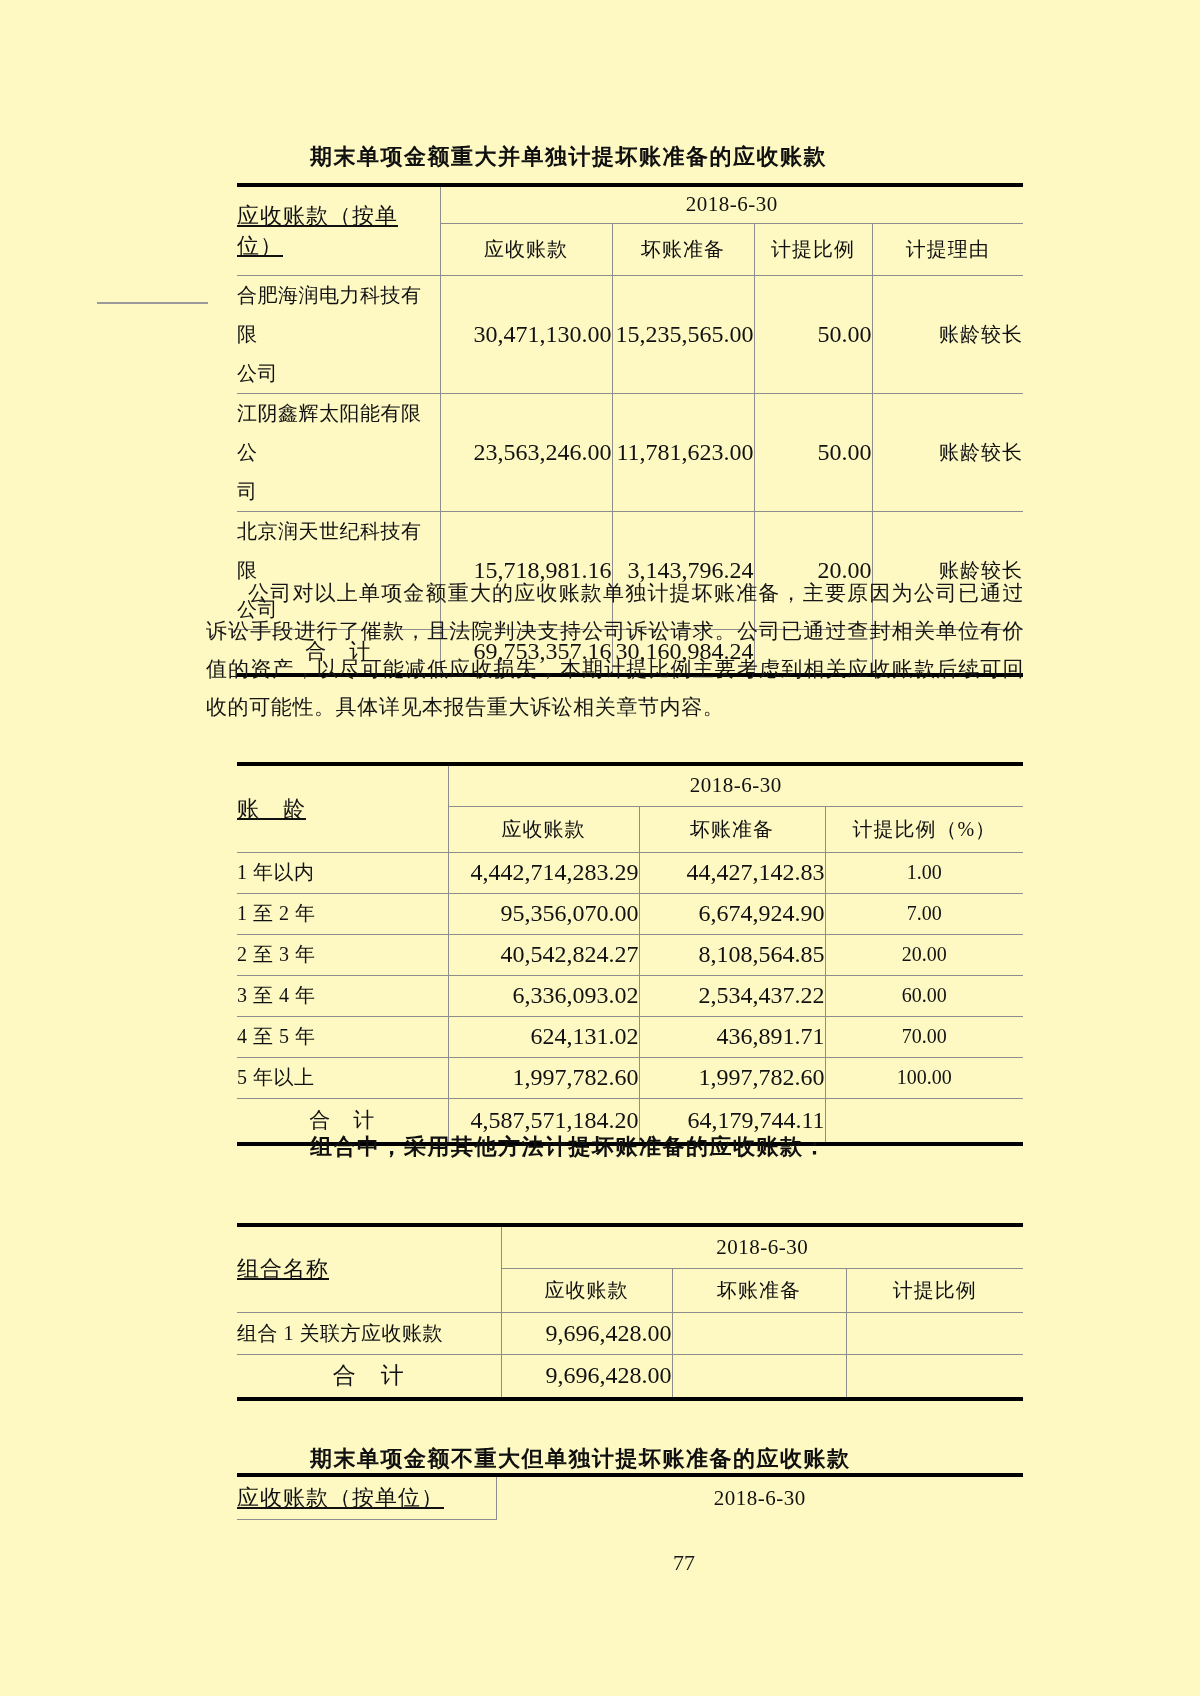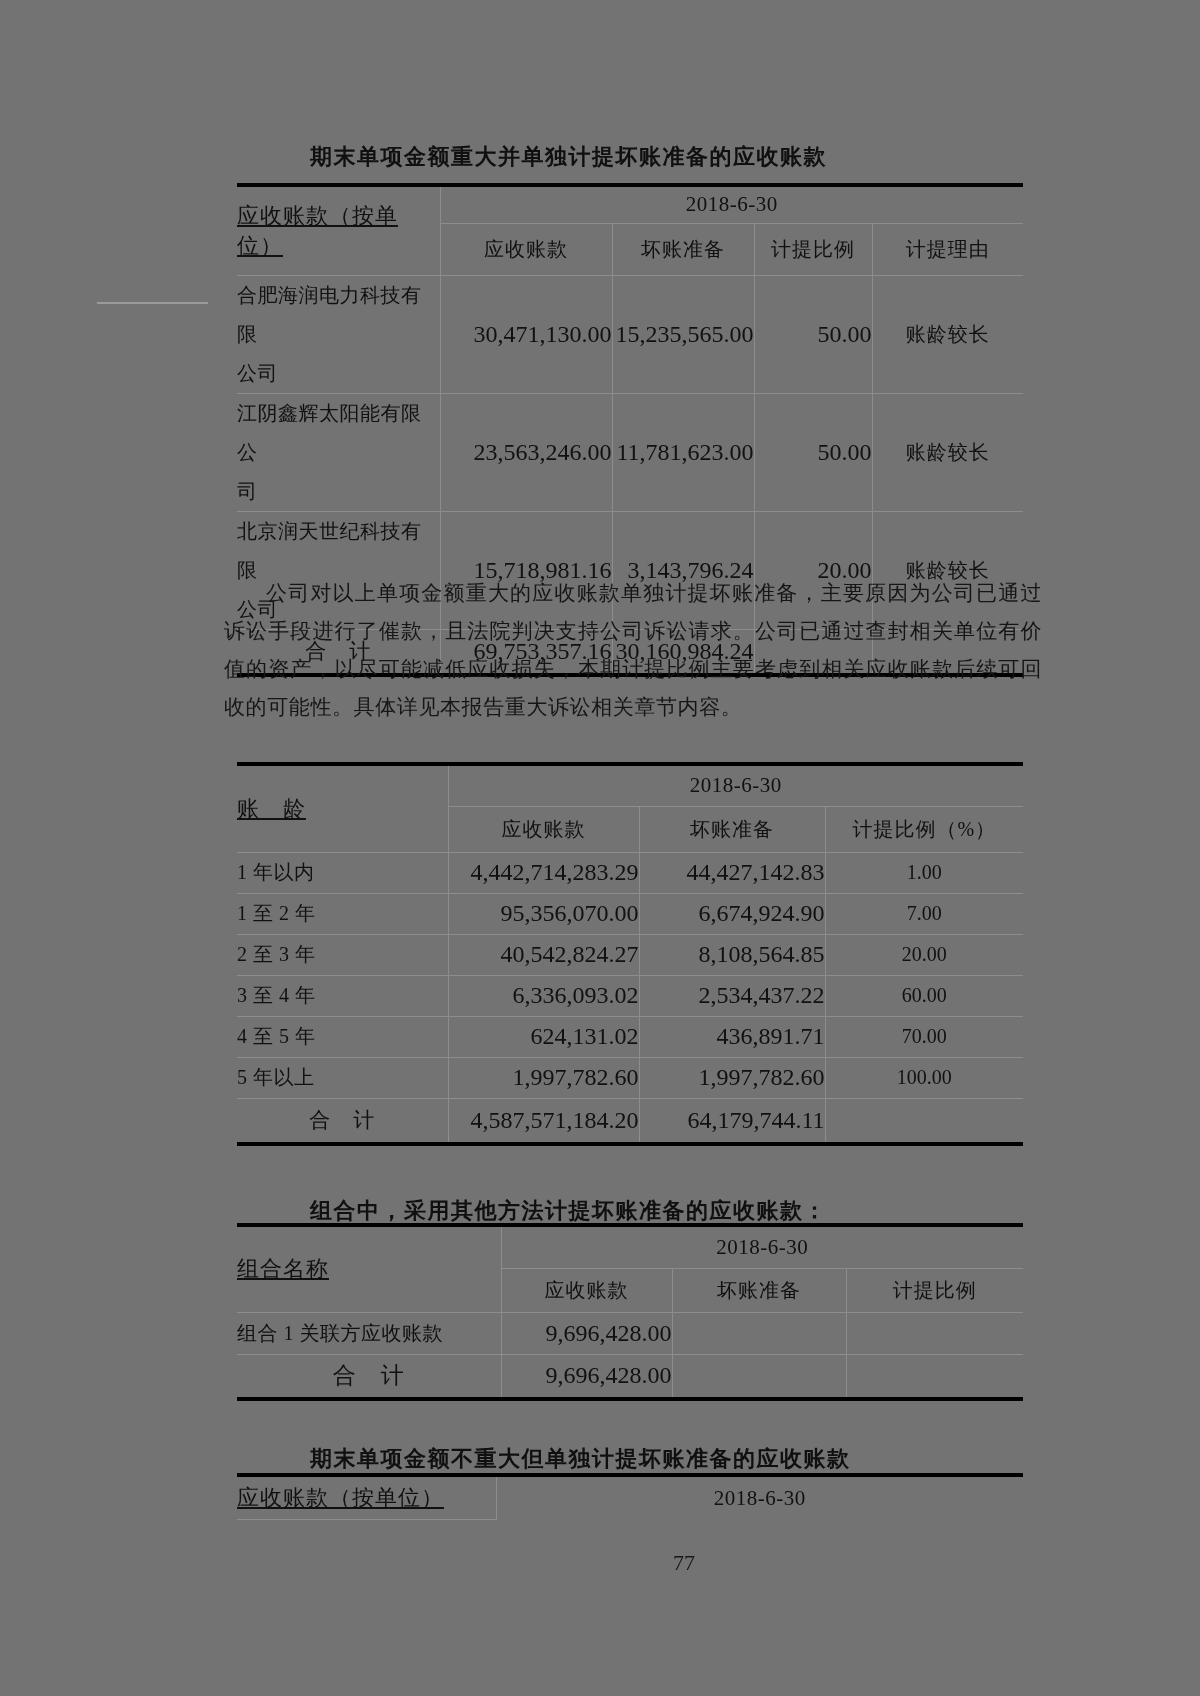--- a/index.html
+++ b/index.html
@@ -1,35 +1,35 @@
 <!DOCTYPE html>
 <html><head>
 <meta charset="utf-8">
 <style>
   html,body{margin:0;padding:0;background:#e8e8e8;}
   .page{
     position:relative;
     width:1200px;height:1696px;
-    background:#737373;
+    background:#fef9c3;
     margin:0 auto;
     font-family:"Liberation Serif", serif;
     color:#141414;
     overflow:hidden;
   }
   .margin-mark{
     position:absolute;left:97px;top:302px;width:111px;height:0;
     border-top:2px solid #9a9a9a;
   }
   .sec-title{
     position:absolute;left:310px;
     font-size:22px;font-weight:bold;letter-spacing:1.5px;
     color:#101010;white-space:nowrap;
   }
   .body-para{
-    position:absolute;left:224px;top:574px;width:818px;
+    position:absolute;left:206px;top:574px;width:818px;
     font-size:21px;line-height:38px;letter-spacing:.6px;
     text-align:justify;text-indent:42px;color:#161616;
   }
   .tbl-wrap{position:absolute;left:237px;width:786px;}
   table.doc{
     border-collapse:collapse;table-layout:fixed;width:786px;
     border-top:4px solid #000;border-bottom:4px solid #000;
     font-size:20px;color:#111;
   }
   table.doc th, table.doc td{
@@ -39,21 +39,21 @@
   }
   table.doc th:first-child, table.doc td:first-child{border-left:none;}
   table.doc th:last-child, table.doc td:last-child{border-right:none;}
   .period{text-align:center;font-size:21px;letter-spacing:.5px;}
   .corner{text-align:left;font-size:22px;letter-spacing:1px;text-decoration:underline;}
   .sub{text-align:center;font-size:20px;letter-spacing:1px;}
   .name{padding-left:13px;line-height:39px;font-size:20px;letter-spacing:.5px;text-align:left;}
   .rowlab{padding-left:13px;font-size:20px;letter-spacing:.5px;text-align:left;}
   .num{text-align:right;padding-right:14px;font-size:24px;}
   .ratio-c{text-align:center;font-size:20px;}
-  .reason{text-align:center;padding-left:16px;font-size:20px;letter-spacing:1px;}
+  .reason{text-align:right;padding-left:16px;font-size:20px;letter-spacing:1px;}
   .tot-lab{text-align:center;font-size:21px;letter-spacing:1px;}
   .tot-lab-big{
     text-align:center;font-size:23px;font-weight:bold;letter-spacing:1px;
     font-family:"Liberation Sans", sans-serif;
   }
   
   .t1 .r-pa{height:38px;} .t1 .r-pb{height:52px;} .t1 .r-data{height:82px;} .t1 .r-tot{height:46px;}
   .t2 .r-pa{height:42px;} .t2 .r-pb{height:46px;} .t2 .r-data{height:41px;} .t2 .r-tot{height:46px;}
   .t3 .r-pa{height:43px;} .t3 .r-pb{height:44px;} .t3 .r-data{height:42px;} .t3 .r-tot{height:45px;}
   .t4 .r-pa{height:44px;}
@@ -196,21 +196,21 @@
         <tr class="r-tot">
           <td class="tot-lab">合　计</td>
           <td class="num">4,587,571,184.20</td>
           <td class="num">64,179,744.11</td>
           <td class="ratio-c"></td>
         </tr>
       </tbody>
     </table>
   </div>
 
-  <div class="sec-title" style="top:1196px;">组合中，采用其他方法计提坏账准备的应收账款：</div>
+  <div class="sec-title" style="top:1132px;">组合中，采用其他方法计提坏账准备的应收账款：</div>
 
   <div class="tbl-wrap" style="top:1223px;">
     <table class="doc t3">
       <colgroup>
           <col style="width:264px">
           <col style="width:171px">
           <col style="width:174px">
           <col>
         </colgroup>
       <tbody>

